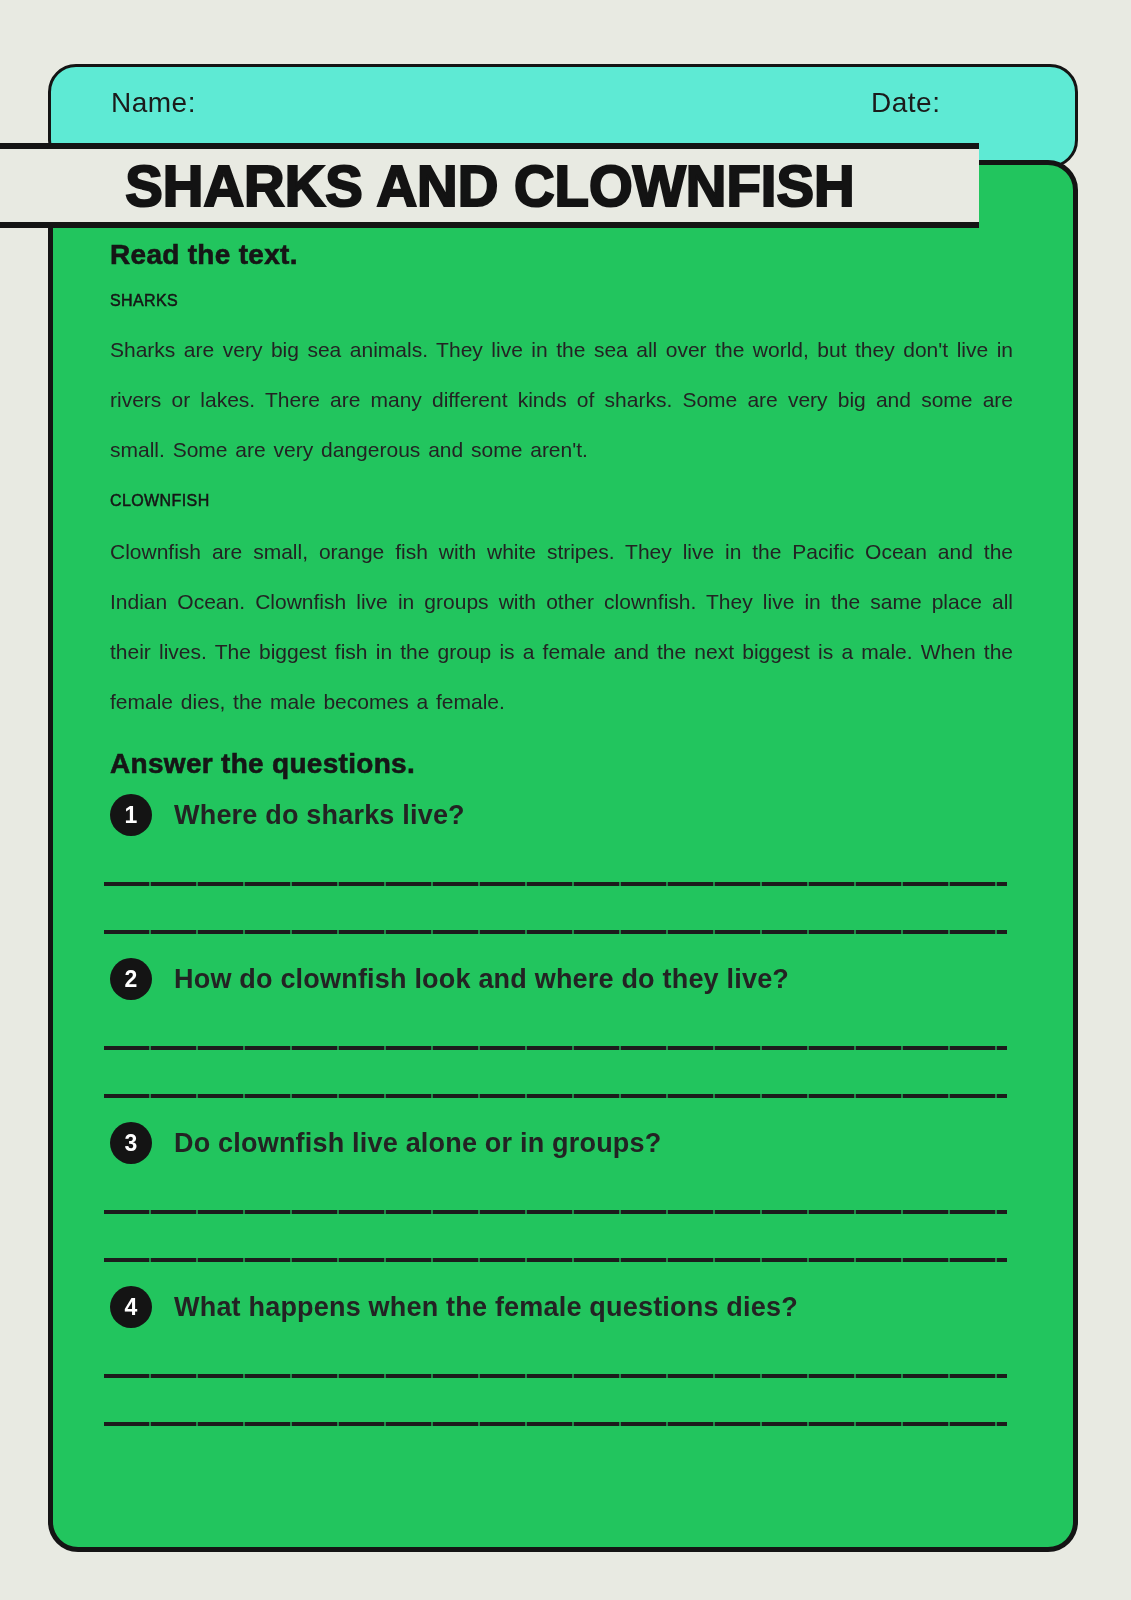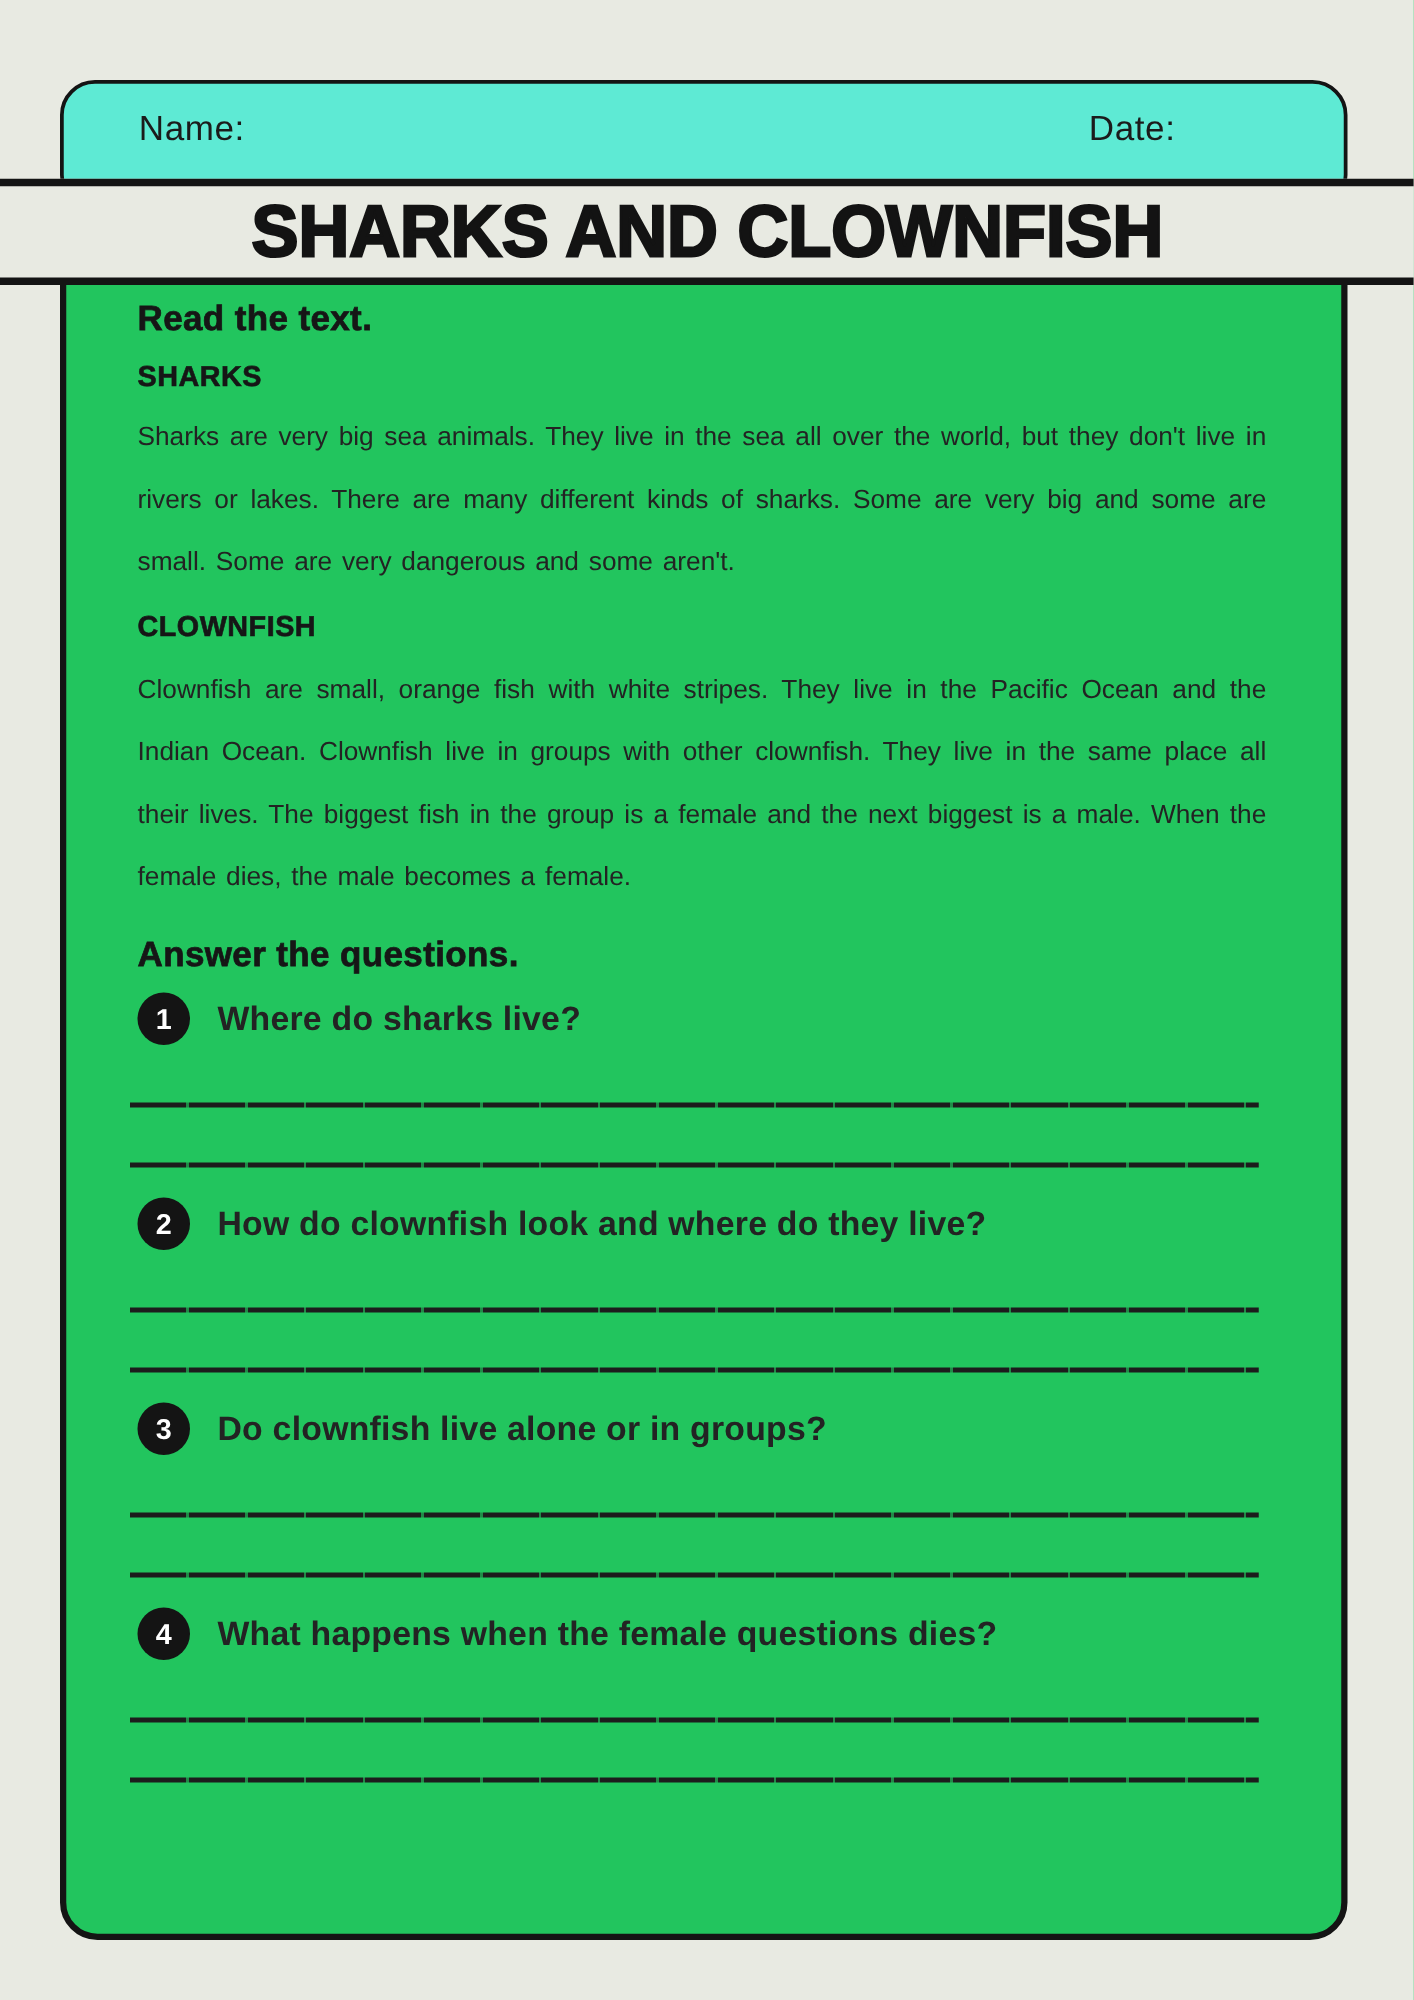--- a/index.html
+++ b/index.html
@@ -45,21 +45,21 @@
     height: 34px;
   }
   .name-blank { left: 160px; width: 560px; }
   .date-blank { left: 855px; width: 190px; }
 
   
   .banner {
     position: absolute;
     left: 0;
     top: 143px;
-    width: 1131px;
+    width: 979px;
     height: 85px;
     box-sizing: border-box;
     background: #e8eae2;
     border-top: 6px solid #141414;
     border-bottom: 6px solid #141414;
     z-index: 3;
     display: flex;
     align-items: center;
     justify-content: center;
   }
@@ -92,23 +92,23 @@
   .instruction {
     margin: 0;
     font-size: 28px;
     line-height: 33px;
     font-weight: bold;
     -webkit-text-stroke: 0.6px #161616;
     letter-spacing: 0.3px;
   }
   .passage-heading {
     margin: 18px 0 0 0;
-    font-size: 23px;
+    font-size: 16px;
     line-height: 24px;
-    font-weight: bold;
+    font-weight: normal;
     -webkit-text-stroke: 0.5px #161616;
     letter-spacing: 0.4px;
   }
   .passage-text {
     margin: 12px 0 0 0;
     font-size: 21px;
     line-height: 50px;
     color: #232323;
     text-align: justify;
     word-spacing: 2px;

